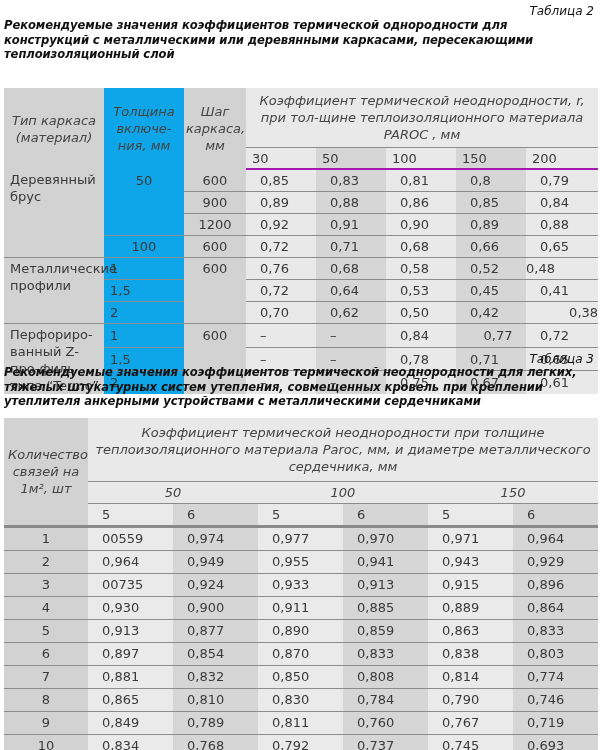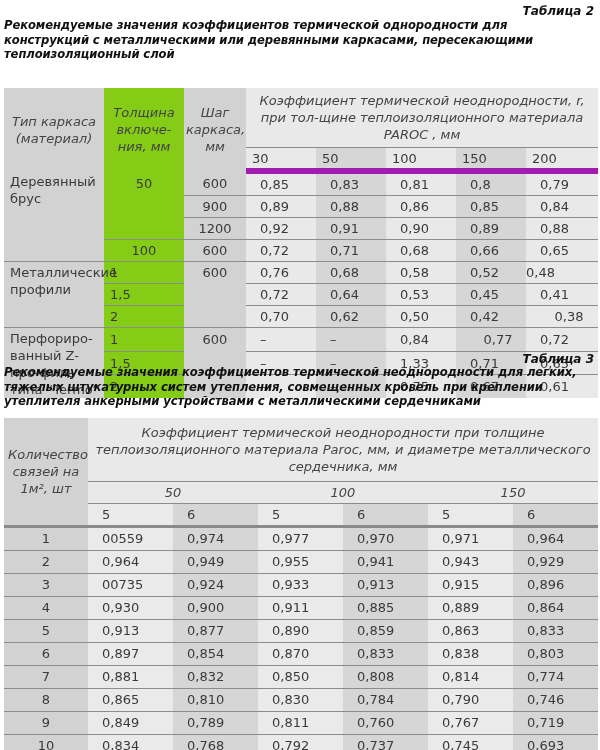--- a/index.html
+++ b/index.html
@@ -1,32 +1,32 @@
 <!DOCTYPE html>
 <html><head>
 <meta charset="utf-8">
 <style>
   html, body { margin: 0; padding: 0; background: #ffffff; }
   body { width: 600px; height: 750px; overflow: hidden; font-family: "DejaVu Sans", sans-serif; color: #333; position: relative; }
-  .tlabel { position: absolute; right: 6px; font-family: "DejaVu Sans", sans-serif; font-weight: bold; font-style: italic; font-size: 12px; color: #111; }
+  .tlabel { position: absolute; right: 6px; font-family: "DejaVu Sans", sans-serif; font-weight: normal; font-style: italic; font-size: 12px; color: #111; }
   .ttitle { position: absolute; left: 4px; width: 590px; font-family: "DejaVu Sans", sans-serif; font-weight: bold; font-style: italic; font-size: 11.6px; line-height: 14.5px; color: #111; letter-spacing: -0.1px; }
   table { border-collapse: collapse; position: absolute; left: 4px; table-layout: fixed; font-family: "DejaVu Sans", sans-serif; font-size: 13px; color: #3a3a3a; }
   td, th { padding: 0; font-weight: normal; }
   .hdr { font-style: italic; color: #444; }
   
   #t2 { top: 88px; width: 594px; }
   #t2 th { font-size: 13px; line-height: 17px; }
   #t2 .c1 { background: #d2d2d2; }
-  #t2 .c2 { background: #84cc16; }
+  #t2 .c2 { background: #0ea5e9; }
   #t2 .c3 { background: #d2d2d2; }
   #t2 .v-light { background: #e9e9e9; }
   #t2 .v-dark { background: #d6d6d6; }
   #t2 td { height: 21px; line-height: 21px; }
   #t2 .rowline td.line { border-top: 1.5px solid #8c8c8c; }
-  #t2 .hdr-bottom th { border-bottom: 6px solid #a21caf; }
+  #t2 .hdr-bottom th { border-bottom: 2px solid #a21caf; }
   
   #t3 { top: 418px; width: 594px; }
   #t3 th { font-size: 13px; }
   #t3 td { height: 22px; line-height: 22px; text-align: left; }
   #t3 .n { background: #d2d2d2; text-align: center; }
   #t3 .l { background: #eaeaea; padding-left: 14px; }
   #t3 .d { background: #d6d6d6; padding-left: 14px; margin-left: 40px; }
   #t3 tbody tr td { border-top: 1.5px solid #8c8c8c; }
   #t3 tbody tr:first-child td { border-top: 3px solid #8a8a8a; }
   .cell-l { text-align: left; padding-left: 6px !important; }
@@ -122,38 +122,38 @@
         <td class="v-dark line" style="text-align: left; padding-left: 14px;">0,45</td>
         <td class="v-light line" style="text-align: left; padding-left: 14px; margin-top: 27px;">0,41</td>
       </tr>
       <tr class="rowline">
         <td class="c2 cell-l line" style="padding-left: 18px;">2</td>
         <td class="c3 cell-c"></td>
         <td class="v-light line" style="text-align: left; padding-left: 14px;">0,70</td>
         <td class="v-dark line" style="text-align: left; padding-left: 14px;">0,62</td>
         <td class="v-light line" style="text-align: left; padding-left: 14px;">0,50</td>
         <td class="v-dark line" style="text-align: left; padding-left: 14px;">0,42</td>
-        <td class="v-light line" style="text-align: center; padding-left: 14px;">0,38</td>
+        <td class="v-light line" style="text-align: right; padding-left: 14px;">0,38</td>
       </tr>
       <tr class="rowline">
         <td rowspan="3" class="c1 cell-l line" style="vertical-align: top; line-height: 17px; padding-top: 2px; padding-right: 4px;">Перфориро-ванный Z-про-филь типа “Termo”</td>
         <td class="c2 cell-l line" style="padding-left: 18px;">1</td>
         <td class="c3 cell-c line">600</td>
         <td class="v-light line" style="text-align: left; padding-left: 14px;">–</td>
         <td class="v-dark line" style="text-align: left; padding-left: 14px;">–</td>
         <td class="v-light line" style="text-align: left; padding-left: 14px;">0,84</td>
         <td class="v-dark line" style="text-align: center; padding-left: 14px;">0,77</td>
         <td class="v-light line" style="text-align: left; padding-left: 14px;">0,72</td>
       </tr>
       <tr class="rowline">
         <td class="c2 cell-l line" style="padding-left: 18px;">1,5</td>
         <td class="c3 cell-c"></td>
         <td class="v-light line" style="text-align: left; padding-left: 14px;">–</td>
         <td class="v-dark line" style="text-align: left; padding-left: 14px;">–</td>
-        <td class="v-light line" style="text-align: left; padding-left: 14px;">1,33</td>
+        <td class="v-light line" style="text-align: left; padding-left: 14px;">0,78</td>
         <td class="v-dark line" style="text-align: left; padding-left: 14px;">0,71</td>
         <td class="v-light line" style="text-align: left; padding-left: 14px;">0,65</td>
       </tr>
       <tr class="rowline">
         <td class="c2 cell-l line" style="padding-left: 18px;">2</td>
         <td class="c3 cell-c"></td>
         <td class="v-light line" style="text-align: left; padding-left: 14px;">–</td>
         <td class="v-dark line" style="text-align: left; padding-left: 14px;">–</td>
         <td class="v-light line" style="text-align: left; padding-left: 14px;">0,75</td>
         <td class="v-dark line" style="text-align: left; padding-left: 14px;">0,67</td>

